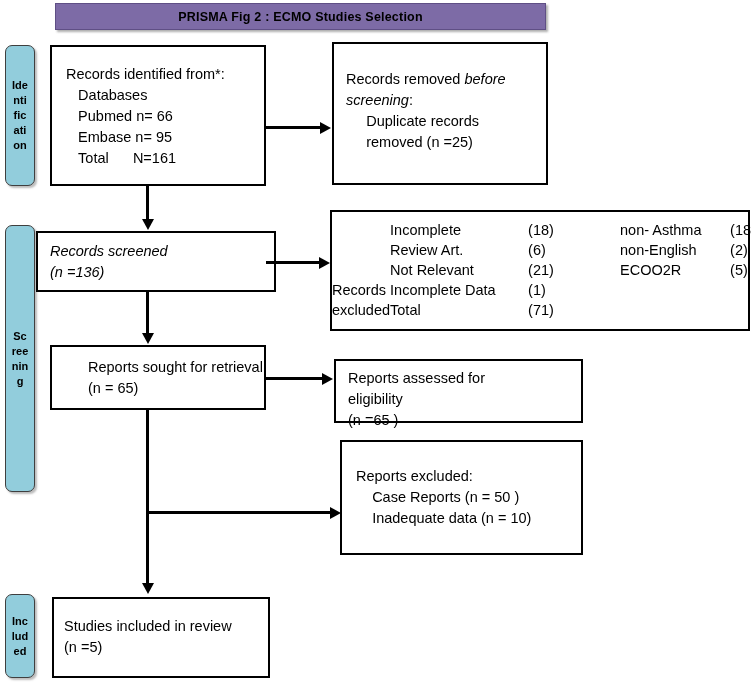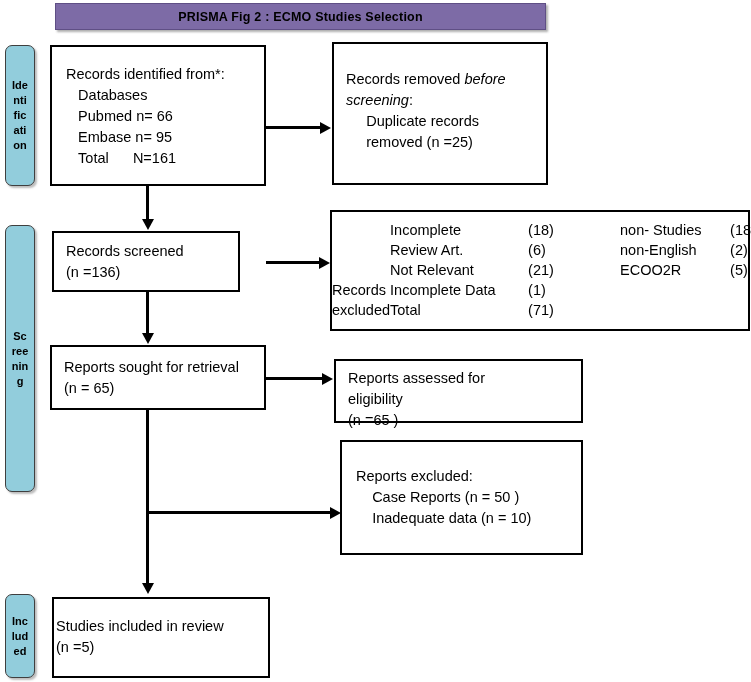--- a/index.html
+++ b/index.html
@@ -82,31 +82,31 @@
     display: block;
     font-size: 14.5px;
     line-height: 21px;
     color: #000000;
     white-space: pre-wrap;
   }
   #box-identified       { left: 50px;  top: 45px;  width: 216px; height: 141px; }
   #box-identified .box-text { padding: 17px 15px 0 14px; }
   #box-removed          { left: 332px; top: 42px;  width: 216px; height: 143px; }
   #box-removed .box-text { padding: 25px 0 0 12px; }
-  #box-screened         { left: 52px;  top: 231px; width: 188px; height: 61px; }
+  #box-screened         { left: 36px;  top: 231px; width: 240px; height: 61px; font-style: italic; }
   #box-screened .box-text { padding: 8px 0 0 12px; }
   #box-excluded         { left: 330px; top: 210px; width: 420px; height: 121px; }
   #box-sought           { left: 50px;  top: 345px; width: 216px; height: 65px; }
-  #box-sought .box-text { padding: 10px 0 0 12px; }
+  #box-sought .box-text { padding: 10px 0 0 12px; margin-left: 24px; }
   #box-assessed         { left: 334px; top: 359px; width: 249px; height: 64px; }
   #box-assessed .box-text { padding: 7px 0 0 12px; }
   #box-rep-excluded     { left: 340px; top: 440px; width: 243px; height: 115px; }
   #box-rep-excluded .box-text { padding: 24px 0 0 14px; }
   #box-included         { left: 52px;  top: 597px; width: 218px; height: 81px; }
-  #box-included .box-text { padding: 17px 0 0 2px; }
+  #box-included .box-text { padding: 17px 0 0 10px; }
   
   .ital { font-style: italic; }
   
   .excl-wrap {
     padding: 8px 0 0 0;
     display: flex;
     flex-direction: row;
     align-items: flex-end;
   }
   .excl-head {
@@ -216,21 +216,21 @@
             <span class="excl-label">Incomplete Data</span>
             <span class="excl-count">(1)</span>
           </div>
           <div class="excl-row">
             <span class="excl-label">Total</span>
             <span class="excl-count">(71)</span>
           </div>
         </div>
         <div class="excl-col excl-col-right">
           <div class="excl-row">
-            <span class="excl-label">non- Studies</span>
+            <span class="excl-label">non- Asthma</span>
             <span class="excl-count">(18)</span>
           </div>
           <div class="excl-row">
             <span class="excl-label">non-English</span>
             <span class="excl-count">(2)</span>
           </div>
           <div class="excl-row">
             <span class="excl-label">ECOO2R</span>
             <span class="excl-count">(5)</span>
           </div>

